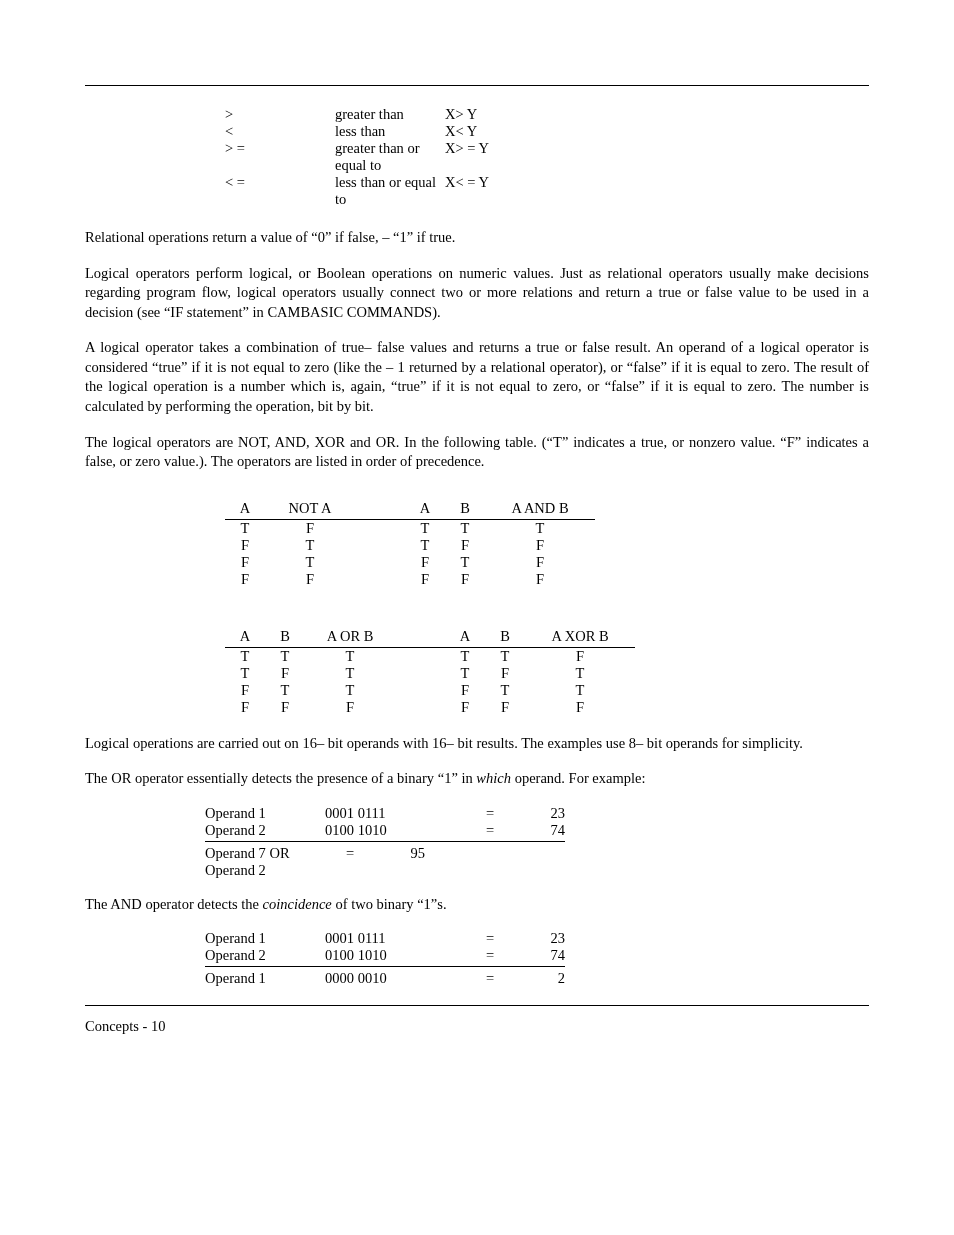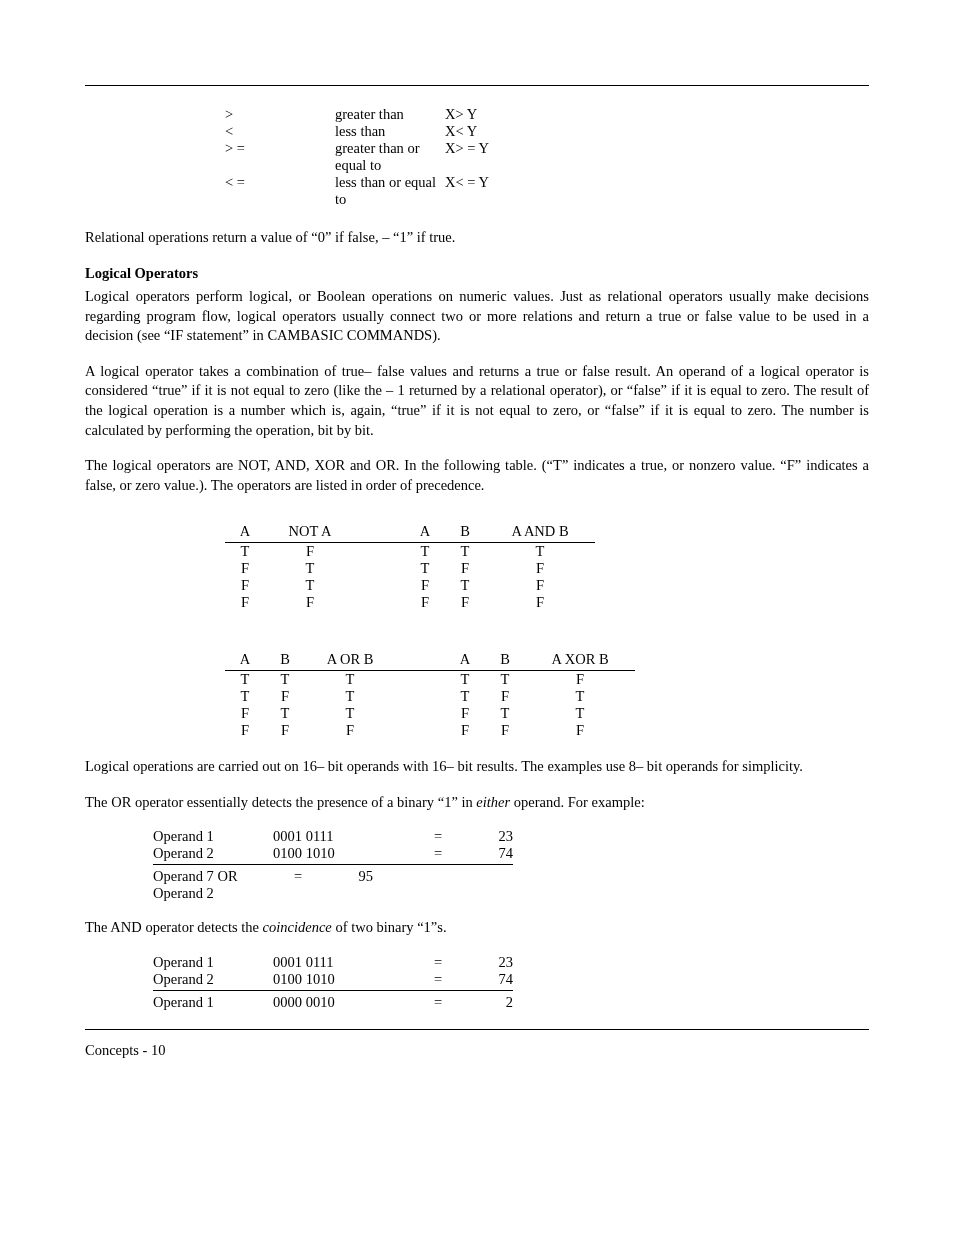--- a/index.html
+++ b/index.html
@@ -38,21 +38,21 @@
   .para { margin-bottom: 16px; }
   .section-head { font-weight: bold; margin-top: 8px;}
   .truth-block { margin-left: 140px; margin-top: 28px; margin-bottom: 10px;}
   .truth-row { display: flex; }
   .truth-row > div { text-align: center; }
   .w40 { width: 40px; }
   .w90 { width: 90px; }
   .w110 { width: 110px; }
   .head-rule { border-bottom: 1px solid #000; padding-bottom: 2px; }
   .spacer-col { width: 50px; }
-  .op-table { margin-left: 68px; margin-top: 6px; }
+  .op-table { margin-left: 120px; margin-top: 6px; }
   .op-row { display: flex; }
   .op-label { width: 120px; }
   .op-bin { width: 140px; }
   .op-eq { width: 50px; text-align: center; }
   .op-dec { width: 50px; text-align: right; }
   .op-rule { border-top: 1px solid #000; height:1px; margin-top:2px; margin-bottom:2px;}
   .footer { margin-top: 0; }
   em { font-style: italic; }
 </style>
 </head>
@@ -79,21 +79,20 @@
     </div>
     <div class="rel-row">
       <div class="rel-sym">&lt; =</div>
       <div class="rel-desc">less than or equal to</div>
       <div class="rel-ex">X&lt; = Y</div>
     </div>
   </div>
 
   <p class="para">Relational operations return a value of “0” if false, –  “1”  if true.</p>
 
-  <p class="section-head">Logical Operators</p>
   <p class="para">Logical operators perform  logical, or Boolean operations on numeric values.  Just as relational operators usually make decisions regarding program flow, logical operators usually connect two or more relations and return a true or false value to be used in a decision (see “IF statement” in CAMBASIC COMMANDS).</p>
   <p class="para">A logical operator takes a combination of true– false values and returns a true or false result.  An operand of a logical operator is considered “true” if it is not equal to zero (like the – 1 returned by a relational operator), or “false” if it is equal to zero.  The result of the logical operation is a number which is, again, “true” if it is not equal to zero, or “false” if it is equal to zero.  The number is calculated by performing the operation, bit by bit.</p>
   <p class="para">The logical operators are NOT, AND, XOR and OR.  In the following table.  (“T” indicates a true, or nonzero value.  “F” indicates a false, or zero value.).  The operators are listed in order of precedence.</p>
 
   <div class="truth-block">
     <div class="truth-row">
       <div class="w40 head-rule">A</div>
       <div class="w90 head-rule">NOT A</div>
       <div class="spacer-col head-rule"></div>
       <div class="w40 head-rule">A</div>
@@ -178,21 +177,21 @@
         <div class="spacer-col"></div>
         <div class="w40">F</div>
         <div class="w40">F</div>
         <div class="w110">F</div>
       </div>
   </div>
 
   <p class="para" style="margin-top:18px;">Logical operations are carried out on 16– bit operands with 16– bit results.  The examples use 8– bit operands for simplicity.</p>
 
   <p class="para">
-    <span>The OR operator essentially detects the presence of a binary “1” in </span><em>either</em><span> operand.  For example:</span>
+    <span>The OR operator essentially detects the presence of a binary “1” in </span><em>which</em><span> operand.  For example:</span>
   </p>
 
   <div class="op-table">
     <div class="op-row">
         <div class="op-label">Operand 1</div>
         <div class="op-bin">0001 0111</div>
         <div class="op-eq">=</div>
         <div class="op-dec">23</div>
       </div>
     <div class="op-row">

